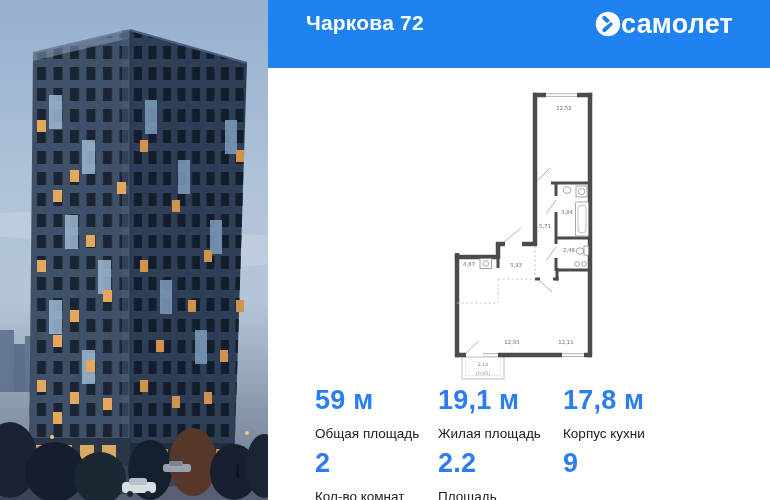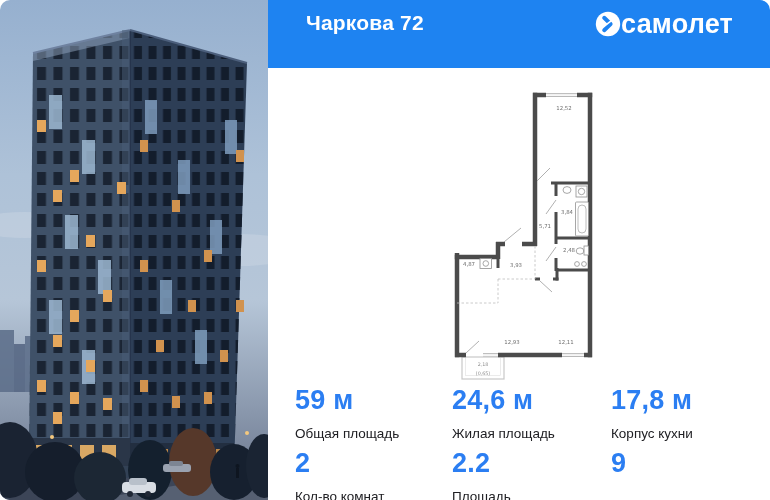--- a/index.html
+++ b/index.html
@@ -1,41 +1,40 @@
 <!DOCTYPE html>
 <html><head>
 <meta charset="utf-8">
 <style>
   html,body{margin:0;padding:0;background:#ffffff;}
   .stage{
     position:relative;width:770px;height:500px;overflow:hidden;
     font-family:"Liberation Sans","DejaVu Sans",sans-serif;
     background:#ffffff;
-    border-radius:10px;
   }
   
   .photo{position:absolute;left:0;top:0;width:268px;height:500px;overflow:hidden;}
   .photo svg{display:block;}
   
   .panel{position:absolute;left:268px;top:0;width:502px;height:500px;background:#ffffff;}
   .header{
     position:absolute;left:0;top:0;width:502px;height:68px;background:#1e83f1;
     box-sizing:border-box;display:flex;justify-content:space-between;align-items:flex-start;
     padding:11px 37px 0 38px;
   }
   .title{color:#ffffff;font-size:21px;font-weight:700;letter-spacing:.2px;line-height:24px;}
   .brand{display:flex;align-items:center;gap:0;text-align:right;}
   .brand-icon{width:26px;height:26px;}
   .brand-name{color:#ffffff;font-size:27px;font-weight:700;line-height:26px;letter-spacing:.2px;}
   
   .plan{position:absolute;left:180px;top:78px;width:158px;height:306px;}
   .plan text{font-family:"DejaVu Sans","Liberation Sans",sans-serif;fill:#6e6e6e;font-size:5.4px;}
   .plan text.small{font-size:4.8px;fill:#8e8e8e;}
   
-  .stats{position:absolute;left:0;width:502px;display:grid;grid-template-columns:123px 125px auto;padding-left:27px;box-sizing:border-box;gap:34px;}
+  .stats{position:absolute;left:0;width:502px;display:grid;grid-template-columns:123px 125px auto;padding-left:47px;box-sizing:border-box;}
   .stats.row1{top:386px;}
   .stats.row2{top:449px;}
   .stat-value{color:#2b7ef2;font-size:27px;font-weight:700;line-height:29px;letter-spacing:.2px;}
   .stat-label{color:#202024;font-size:13.5px;line-height:17px;margin-top:10px;}
 </style>
 </head>
 <body>
 
 <div class="stage">
 
@@ -271,21 +270,21 @@
         <text class="small" x="483" y="374.5">(0,65)</text>
       </g>
     </svg>
 
     <div class="stats row1">
       <div>
         <div class="stat-value">59 м</div>
         <div class="stat-label">Общая площадь</div>
       </div>
       <div>
-        <div class="stat-value">24,6 м</div>
+        <div class="stat-value">19,1 м</div>
         <div class="stat-label">Жилая площадь</div>
       </div>
       <div>
         <div class="stat-value">17,8 м</div>
         <div class="stat-label">Корпус кухни</div>
       </div>
     </div>
 
     <div class="stats row2">
       <div>

